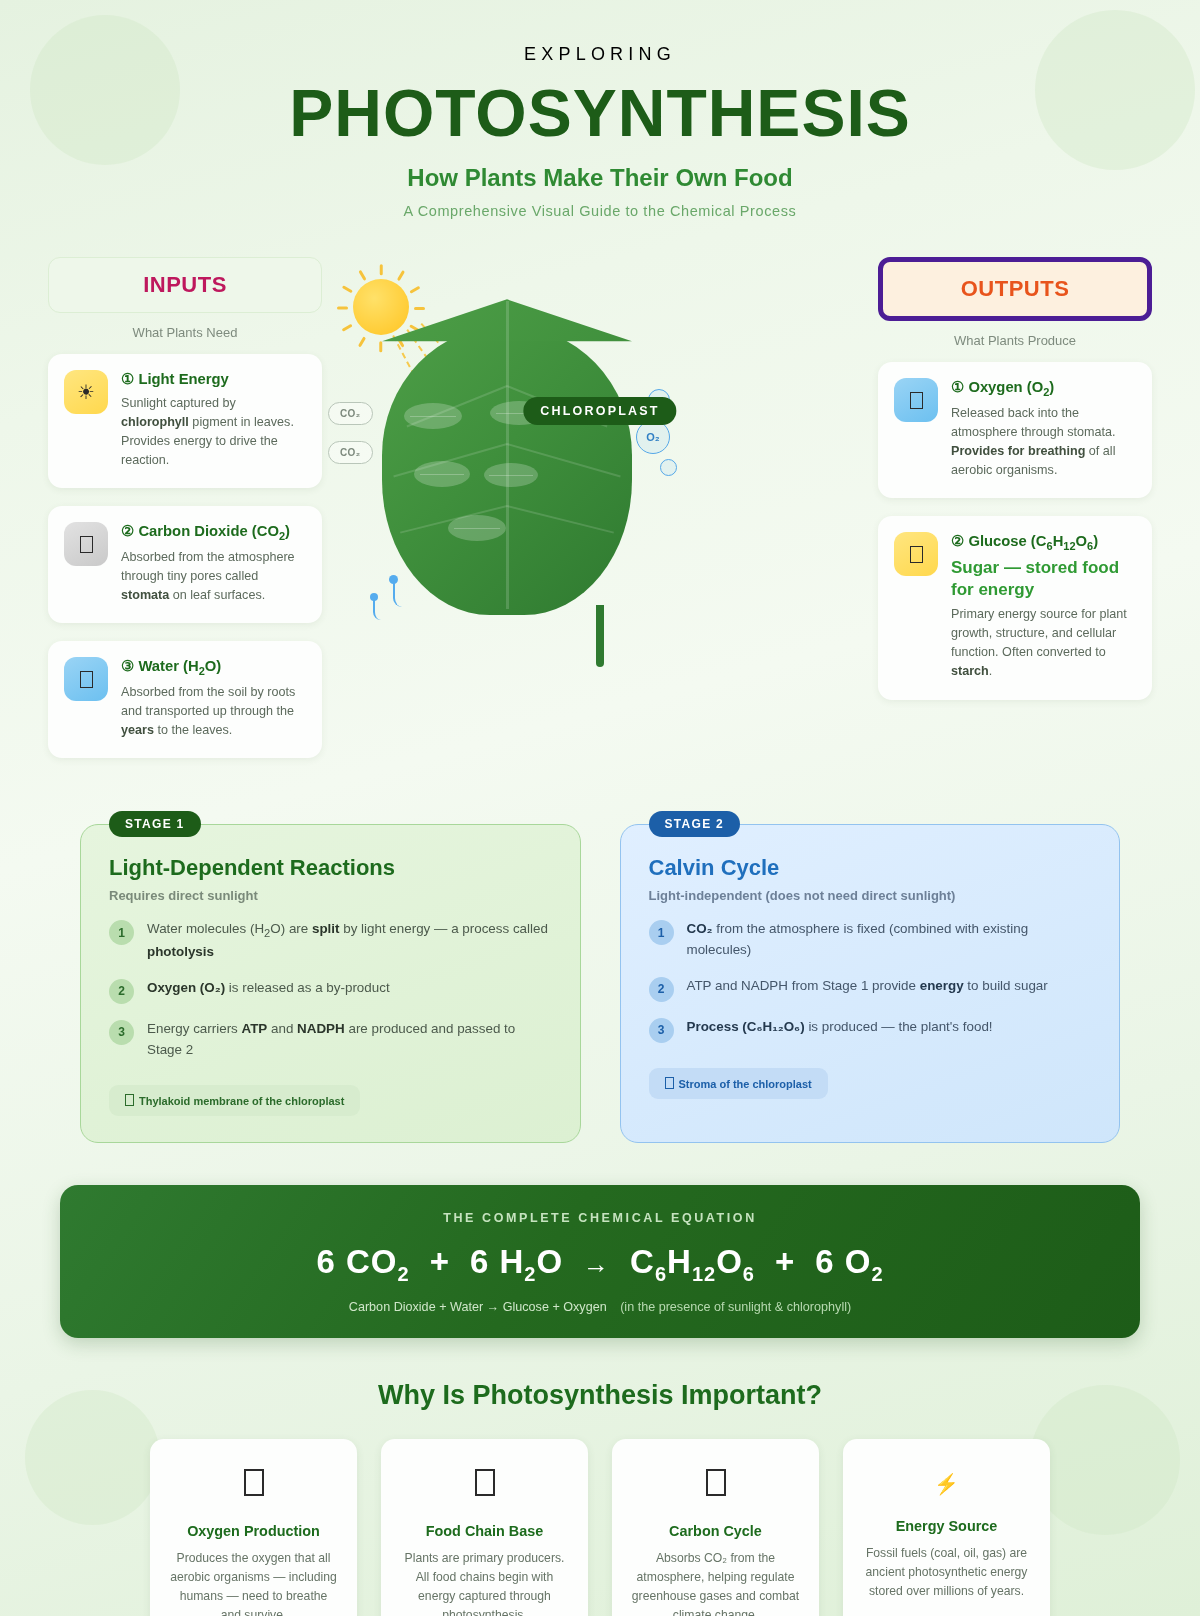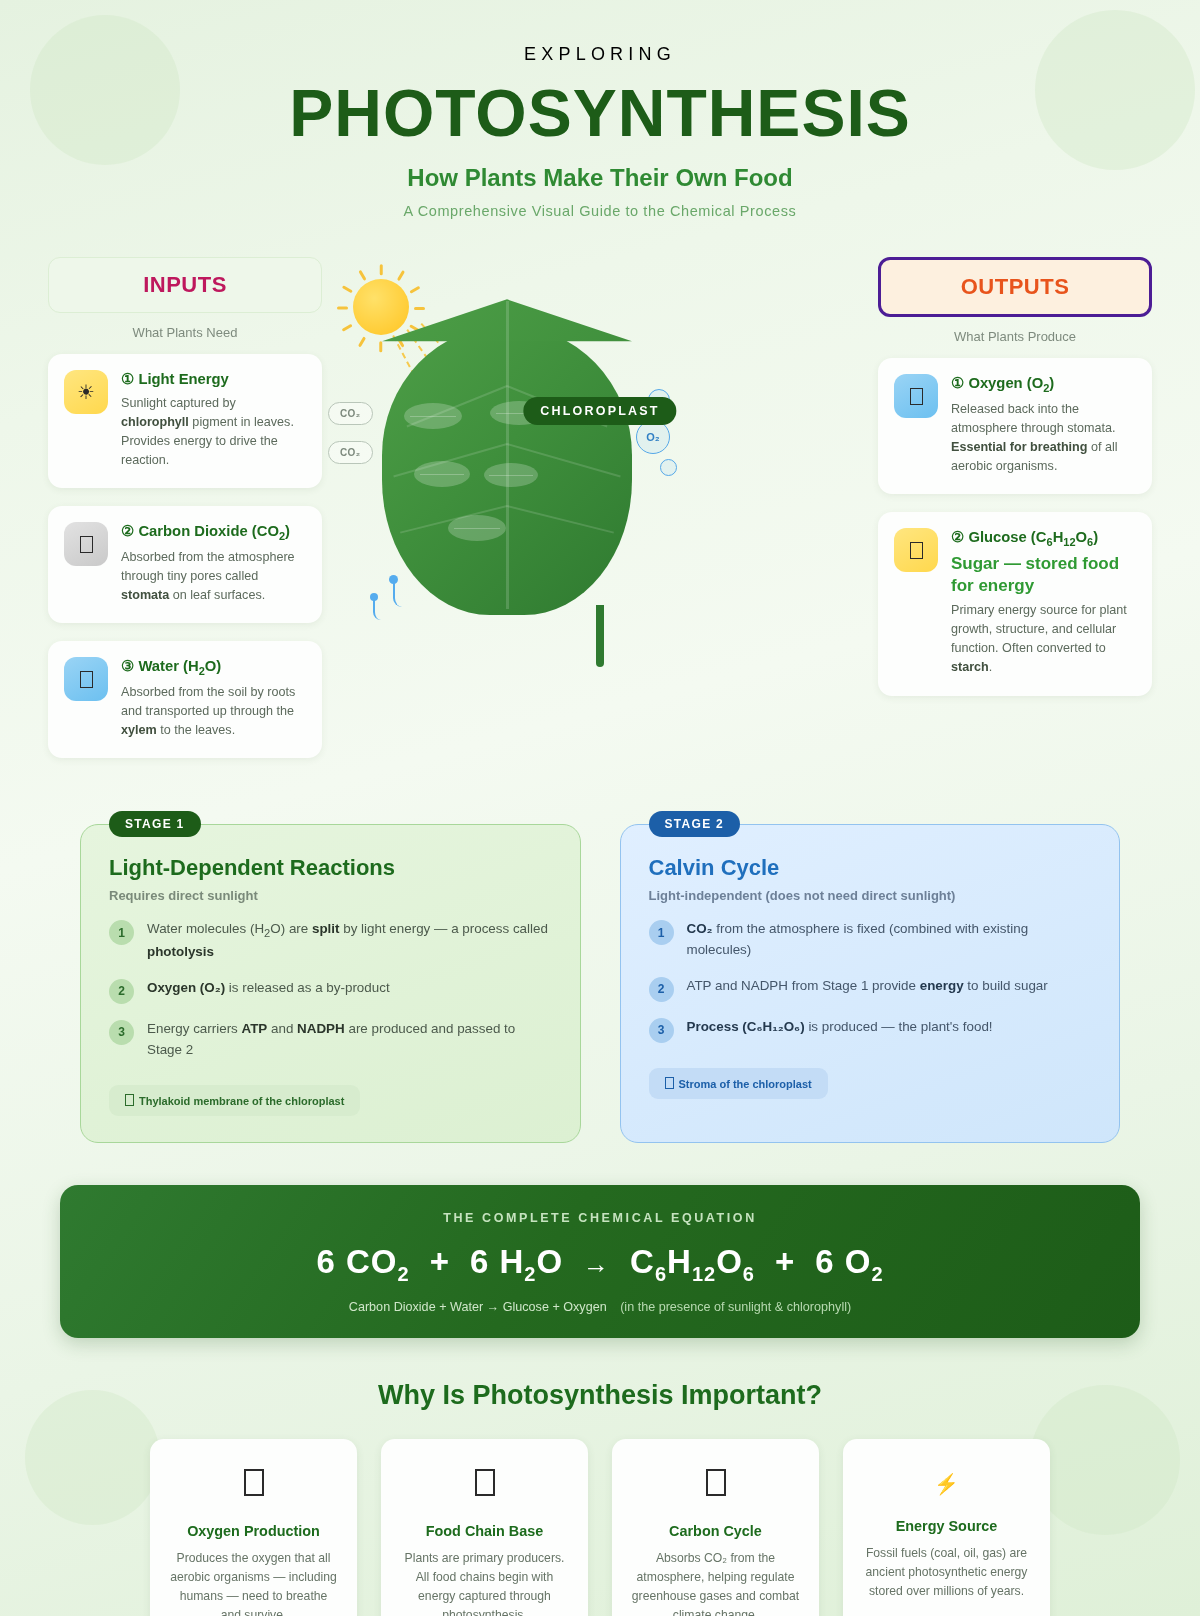--- a/index.html
+++ b/index.html
@@ -40,21 +40,21 @@
   
   .mid { display: flex; margin-top: 38px; padding: 0 48px; align-items: flex-start; }
   .col-side { width: 274px; flex: 0 0 274px; }
   .col-center { flex: 1 1 auto; position: relative; height: 430px; }
 
   .col-head {
     border-radius: 12px; padding: 14px 10px; text-align: center;
     font-size: 22px; font-weight: bold; letter-spacing: .5px;
   }
   .col-head.inputs { background: #eef7ea; color: #be185d; border: 1px solid #dceed4; }
-  .col-head.outputs { background: #fdf0df; color: #e8541c; border: 3px solid #4c1d95; }
+  .col-head.outputs { background: #fdf0df; color: #e8541c; border: 5px solid #4c1d95; }
   .col-sub { text-align: center; font-size: 13px; color: #7e8b7e; margin-top: 12px; margin-bottom: 14px; }
 
   .card {
     background: #fdfefd; border-radius: 14px; padding: 16px 16px 18px 16px;
     display: flex; gap: 13px; margin-bottom: 18px;
     box-shadow: 0 2px 7px rgba(60,90,55,.08);
   }
   .icon-tile {
     width: 44px; height: 44px; flex: 0 0 44px; border-radius: 12px;
     display: flex; align-items: center; justify-content: center;
@@ -249,21 +249,21 @@
               <div class="card-title">② Carbon Dioxide (CO<sub>2</sub>)</div>
               <div class="card-text">Absorbed from the atmosphere through tiny pores called <b>stomata</b> on leaf surfaces.</div>
             </div>
           </div>
           <div class="card">
             <div class="icon-tile tile-blue">
               <span class="tofu"></span>
             </div>
             <div class="card-body">
               <div class="card-title">③ Water (H<sub>2</sub>O)</div>
-              <div class="card-text">Absorbed from the soil by roots and transported up through the <b>xylem</b> to the leaves.</div>
+              <div class="card-text">Absorbed from the soil by roots and transported up through the <b>years</b> to the leaves.</div>
             </div>
           </div>
         </div>
     </div>
 
     <div class="col-center">
       <div class="diagram">
 
         <div class="sun"></div>
         <div id="rays">
@@ -323,21 +323,21 @@
     <div class="col-side">
       <div class="col-head outputs">OUTPUTS</div>
       <div class="col-sub">What Plants Produce</div>
       <div id="outputs-list">
           <div class="card">
             <div class="icon-tile tile-blue">
               <span class="tofu"></span>
             </div>
             <div class="card-body">
               <div class="card-title">① Oxygen (O<sub>2</sub>)</div>
-              <div class="card-text">Released back into the atmosphere through stomata. <b>Essential for breathing</b> of all aerobic organisms.</div>
+              <div class="card-text">Released back into the atmosphere through stomata. <b>Provides for breathing</b> of all aerobic organisms.</div>
             </div>
           </div>
           <div class="card">
             <div class="icon-tile tile-yellow">
               <span class="tofu"></span>
             </div>
             <div class="card-body">
               <div class="card-title">② Glucose (C<sub>6</sub>H<sub>12</sub>O<sub>6</sub>)</div>
               <div class="card-tag">Sugar — stored food for energy</div>
               <div class="card-text">Primary energy source for plant growth, structure, and cellular function. Often converted to <b>starch</b>.</div>

